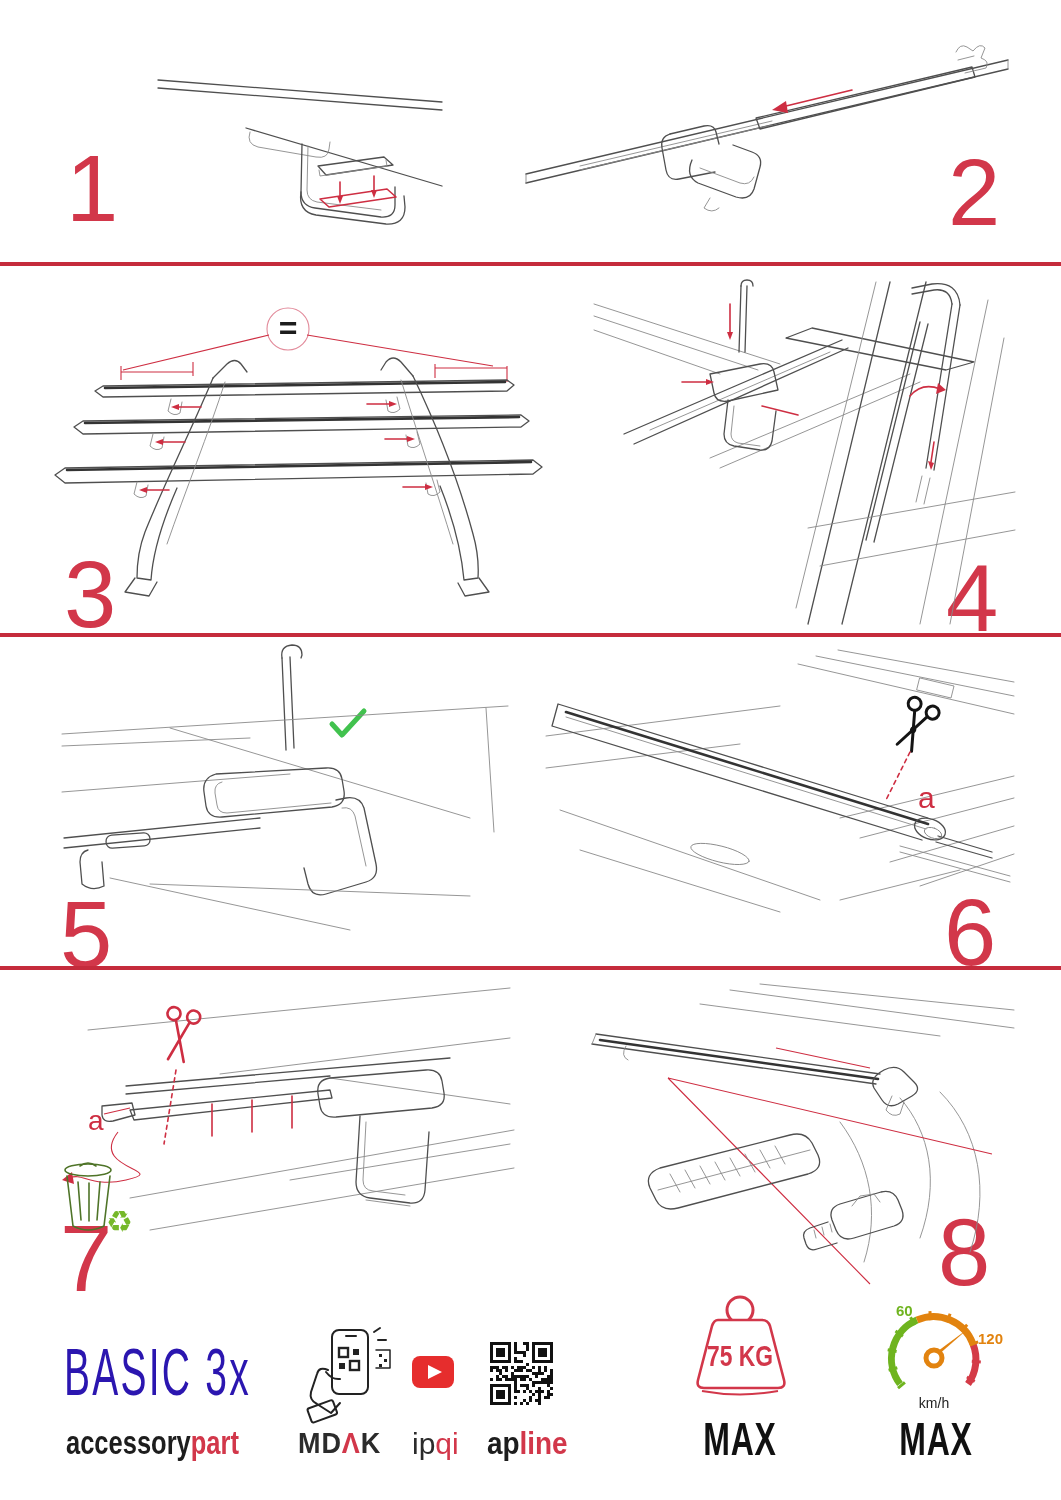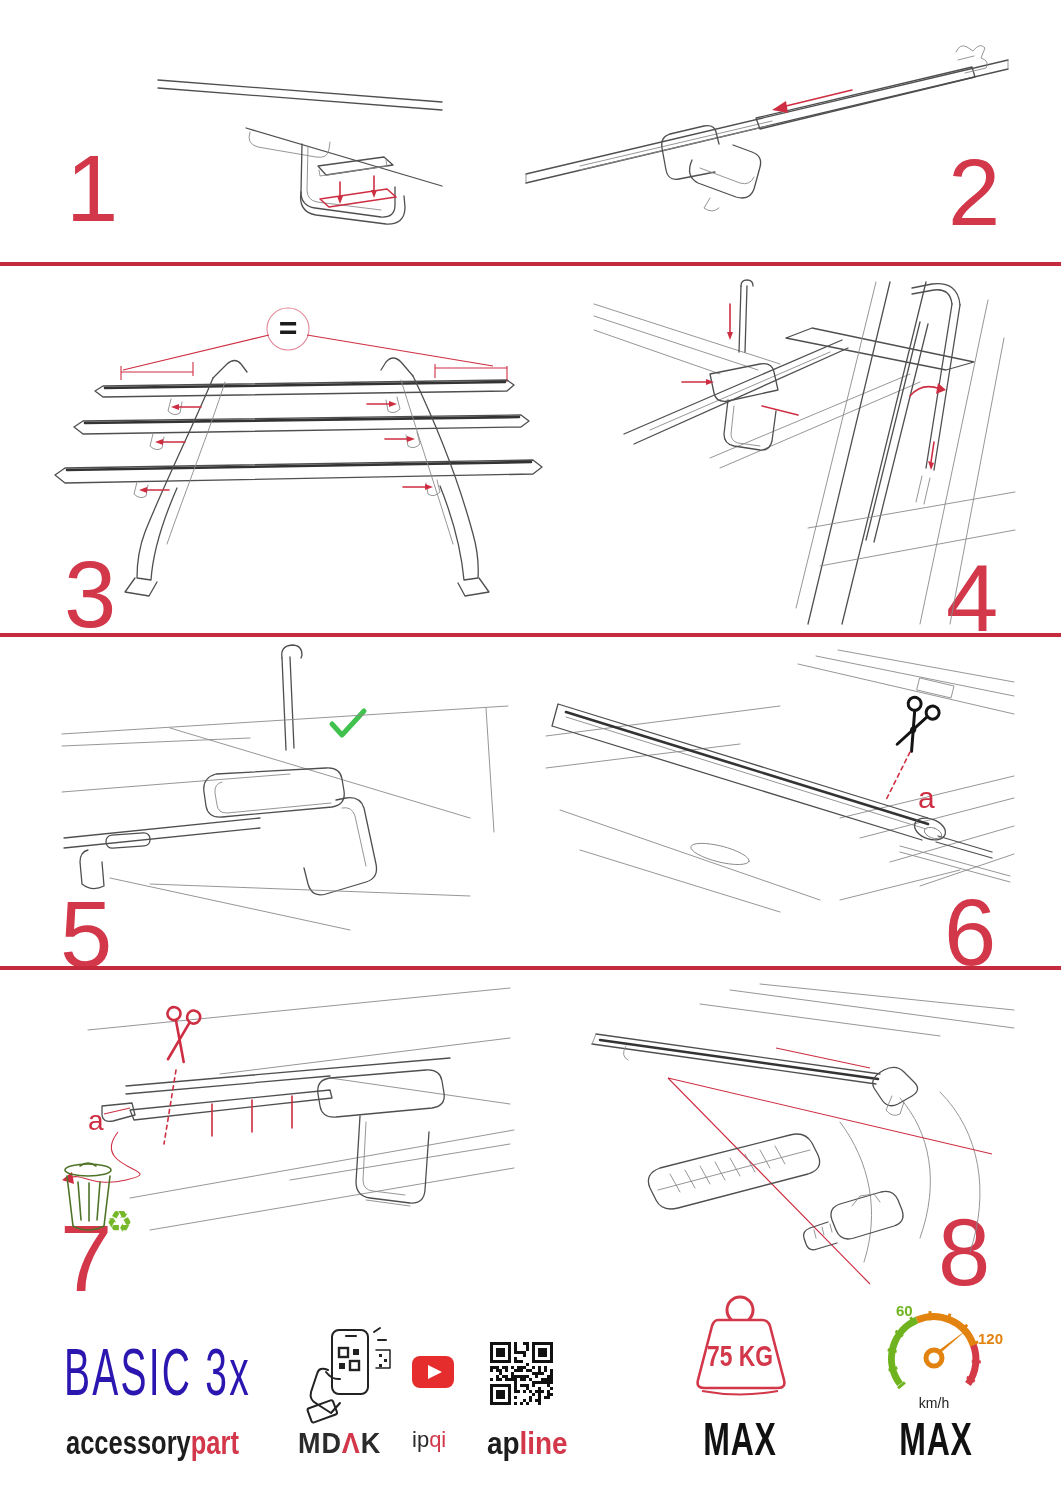--- a/index.html
+++ b/index.html
@@ -17,21 +17,21 @@
   .rdf{fill:#ce2e42;stroke:none;}
   .dash{stroke-dasharray:4 4;}
   .grn{fill:none;stroke:#41c24e;stroke-width:5;stroke-linecap:round;stroke-linejoin:round;}
   .trash{fill:none;stroke:#4f7428;stroke-width:1.6;stroke-linecap:round;stroke-linejoin:round;}
   .logo-basic{position:absolute;left:64px;top:1333px;font-size:52px;font-weight:400;
      letter-spacing:3px;color:#2b16b0;transform:scale(.75,1.3);transform-origin:0 0;white-space:nowrap;}
   .logo-brand{position:absolute;left:66px;top:1424px;font-size:30px;font-weight:700;
      transform:scale(.85,1.1);transform-origin:0 0;white-space:nowrap;color:#1d1d1d;}
   .logo-mdak{position:absolute;left:298px;top:1426px;font-size:30px;font-weight:700;
      transform:scale(.9,1);transform-origin:0 0;color:#2b2b2b;letter-spacing:1px;}
-  .logo-ipqi{position:absolute;left:412px;top:1427px;font-size:22px;font-weight:400;color:#2b2b2b;}
+  .logo-ipqi{position:absolute;left:412px;top:1427px;font-size:30px;font-weight:400;color:#2b2b2b;}
   .logo-apline{position:absolute;left:487px;top:1426px;font-size:31px;font-weight:700;
      transform:scale(.9,1);transform-origin:0 0;color:#1d1d1d;}
   .red-part{color:#d2374a;}
   .maxlabel{position:absolute;font-size:40px;font-weight:700;color:#111;text-align:center;
      transform:scale(.8,1.15);transform-origin:50% 0;letter-spacing:1px;}
 </style>
 </head>
 <body>
 
 <div class="page">

